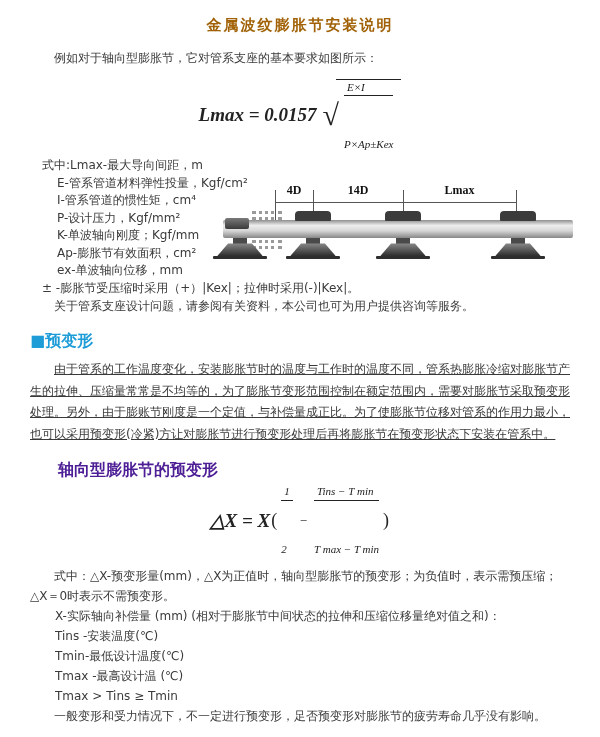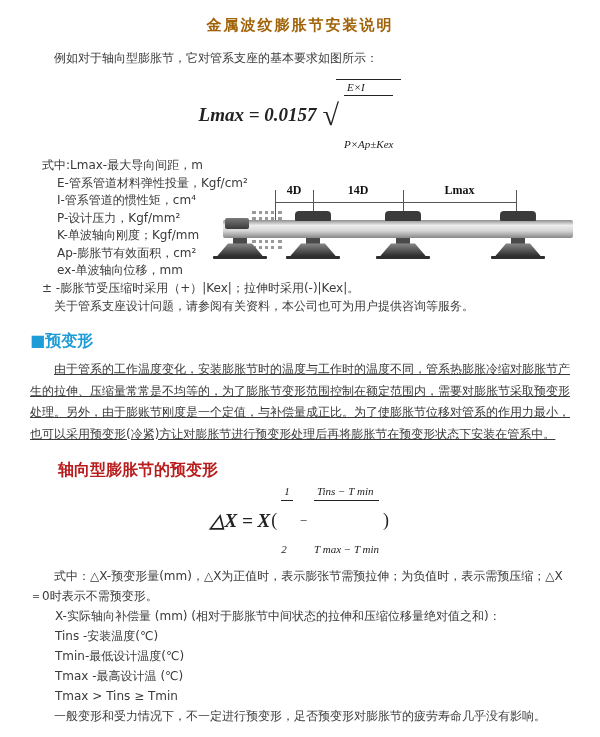--- a/index.html
+++ b/index.html
@@ -59,21 +59,21 @@
   .flare { position:absolute; top:61px; width:46px; height:13px;
     background:linear-gradient(#8a8a8a,#2e2e2e);
     clip-path:polygon(24% 0, 76% 0, 100% 100%, 0 100%); }
   .plate { position:absolute; top:74px; width:54px; height:3px; background:#2e2e2e;
     border-radius:1px; }
   .end-flange { position:absolute; left:2px; top:36px; width:24px; height:11px;
     background:linear-gradient(#7a7a7a,#3a3a3a); border-radius:2px; }
 
   h2.sec { font-size:16px; font-weight:bold; color:#1e9cd7; margin:16px 0 7px; }
   .predeform-body { line-height:21.5px; text-indent:2em;text-decoration:underline; }
-  h3.sub { font-size:16px; font-weight:bold; color:#b91c1c; }
+  h3.sub { font-size:16px; font-weight:bold; color:#4c1d95; }
   .h-axial { margin:15px 0 4px 28px; }
   .h-lateral { margin:14px 0 8px 8px; }
   .note { line-height:20px; }
   .note-indent { text-indent:2em; }
   .temp-line { padding-left:25px; line-height:20px; }
 </style>
 </head>
 <body>
 
 <div class="page">
@@ -158,21 +158,21 @@
       <span class="den">2</span>
     </span>
     <span class="op">−</span>
     <span class="frac">
       <span class="num">Tins − T min</span>
       <span class="den">T max − T min</span>
     </span>
     <span class="paren">)</span>
   </div>
 
-  <p class="note note-indent">式中：△X-预变形量(mm)，△X为正值时，表示膨张节需预拉伸；为负值时，表示需预压缩；△X＝0时表示不需预变形。</p>
+  <p class="note note-indent">式中：△X-预变形量(mm)，△X为正值时，轴向型膨胀节的预变形；为负值时，表示需预压缩；△X＝0时表示不需预变形。</p>
   <div class="temp-line">X-实际轴向补偿量 (mm) (相对于膨胀节中间状态的拉伸和压缩位移量绝对值之和)：</div>
   <div class="temp-line">Tins -安装温度(℃)</div>
   <div class="temp-line">Tmin-最低设计温度(℃)</div>
   <div class="temp-line">Tmax -最高设计温 (℃)</div>
   <div class="temp-line">Tmax &gt; Tins ≥ Tmin</div>
   <p class="note note-indent">一般变形和受力情况下，不一定进行预变形，足否预变形对膨胀节的疲劳寿命几乎没有影响。</p>
 
   <h3 class="sub h-lateral">横向型膨胀节的预变形-冷紧</h3>
 
 </div>

